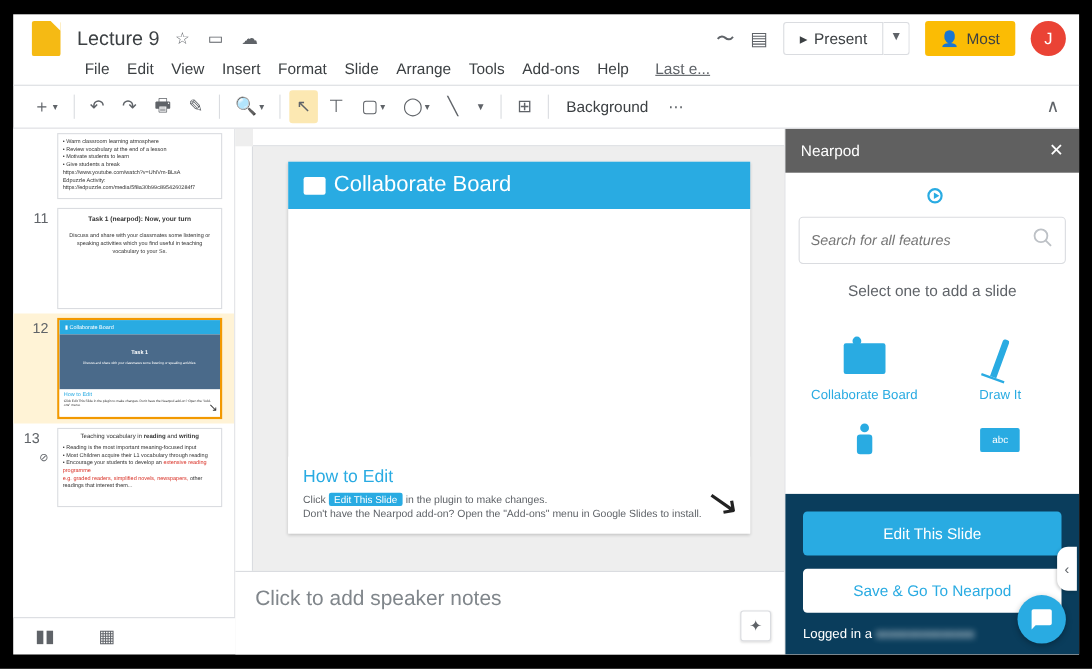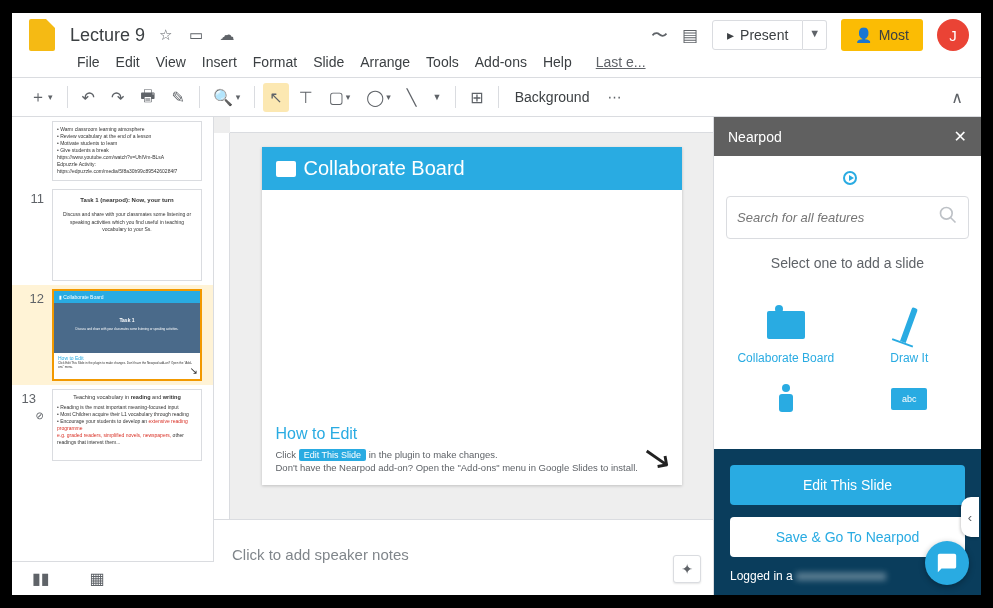--- a/index.html
+++ b/index.html
@@ -62,21 +62,21 @@
 .slide-body { flex: 1; background: linear-gradient(180deg, #3e6688 0%, #5478a0 100%); color: #fff; text-align: center; padding: 50px 30px 0 30px; background-image: radial-gradient(circle at 20% 30%, rgba(255,255,255,0.05) 1px, transparent 1px), radial-gradient(circle at 70% 60%, rgba(255,255,255,0.05) 1px, transparent 1px); background-size: 40px 40px; }
 .slide-body h2 { font-size: 18px; font-weight: bold; margin-bottom: 14px; }
 .slide-body p { font-size: 11px; line-height: 1.5; max-width: 340px; margin: 0 auto; }
 .slide-foot { background: #fff; padding: 10px 14px; position: relative; }
 .slide-foot h3 { color: #29abe2; font-size: 16px; font-weight: 400; margin-bottom: 6px; }
 .slide-foot .line { font-size: 9.5px; color: #5f6368; margin-bottom: 2px; }
 .badge { background: #29abe2; color: #fff; padding: 1px 5px; border-radius: 2px; font-size: 9px; }
 .big-arrow { position: absolute; right: 10px; bottom: 8px; font-size: 35px; color: #222; transform: rotate(-10deg); }
 
 .notes { height: 76px; background: #fff; border-top: 1px solid #dadce0; position: relative; }
-.notes-text { padding: 14px 18px; font-size: 15px; color: #80868b; margin-top: 12px; }
+.notes-text { padding: 14px 18px; font-size: 19px; color: #80868b; }
 .explore { position: absolute; right: 12px; bottom: 12px; width: 28px; height: 28px; background: #fff; border: 1px solid #dadce0; border-radius: 3px; display: flex; align-items: center; justify-content: center; color: #5f6368; font-size: 14px; box-shadow: 0 1px 2px rgba(0,0,0,0.1); }
 
 .sidepanel { width: 268px; background: #fff; border-left: 1px solid #dadce0; display: flex; flex-direction: column; }
 .sp-head { background: #606060; color: #fff; padding: 10px 14px; display: flex; justify-content: space-between; align-items: center; font-size: 14px; font-weight: 500; }
 .sp-close { cursor: pointer; font-size: 16px; }
 .sp-learn { text-align: center; padding: 12px 0 10px 0; }
 .sp-learn a { color: #29abe2; font-size: 13px; text-decoration: none; font-weight: 500; }
 .sp-learn .play { display: inline-block; width: 14px; height: 14px; border: 2px solid #29abe2; border-radius: 50%; vertical-align: middle; margin-left: 4px; position: relative; }
 .sp-learn .play::after { content: ''; position: absolute; left: 4px; top: 2px; border-left: 5px solid #29abe2; border-top: 3px solid transparent; border-bottom: 3px solid transparent; }
 .sp-search { margin: 0 12px 12px 12px; border: 1px solid #dadce0; border-radius: 4px; display: flex; align-items: center; padding: 8px 10px; }

